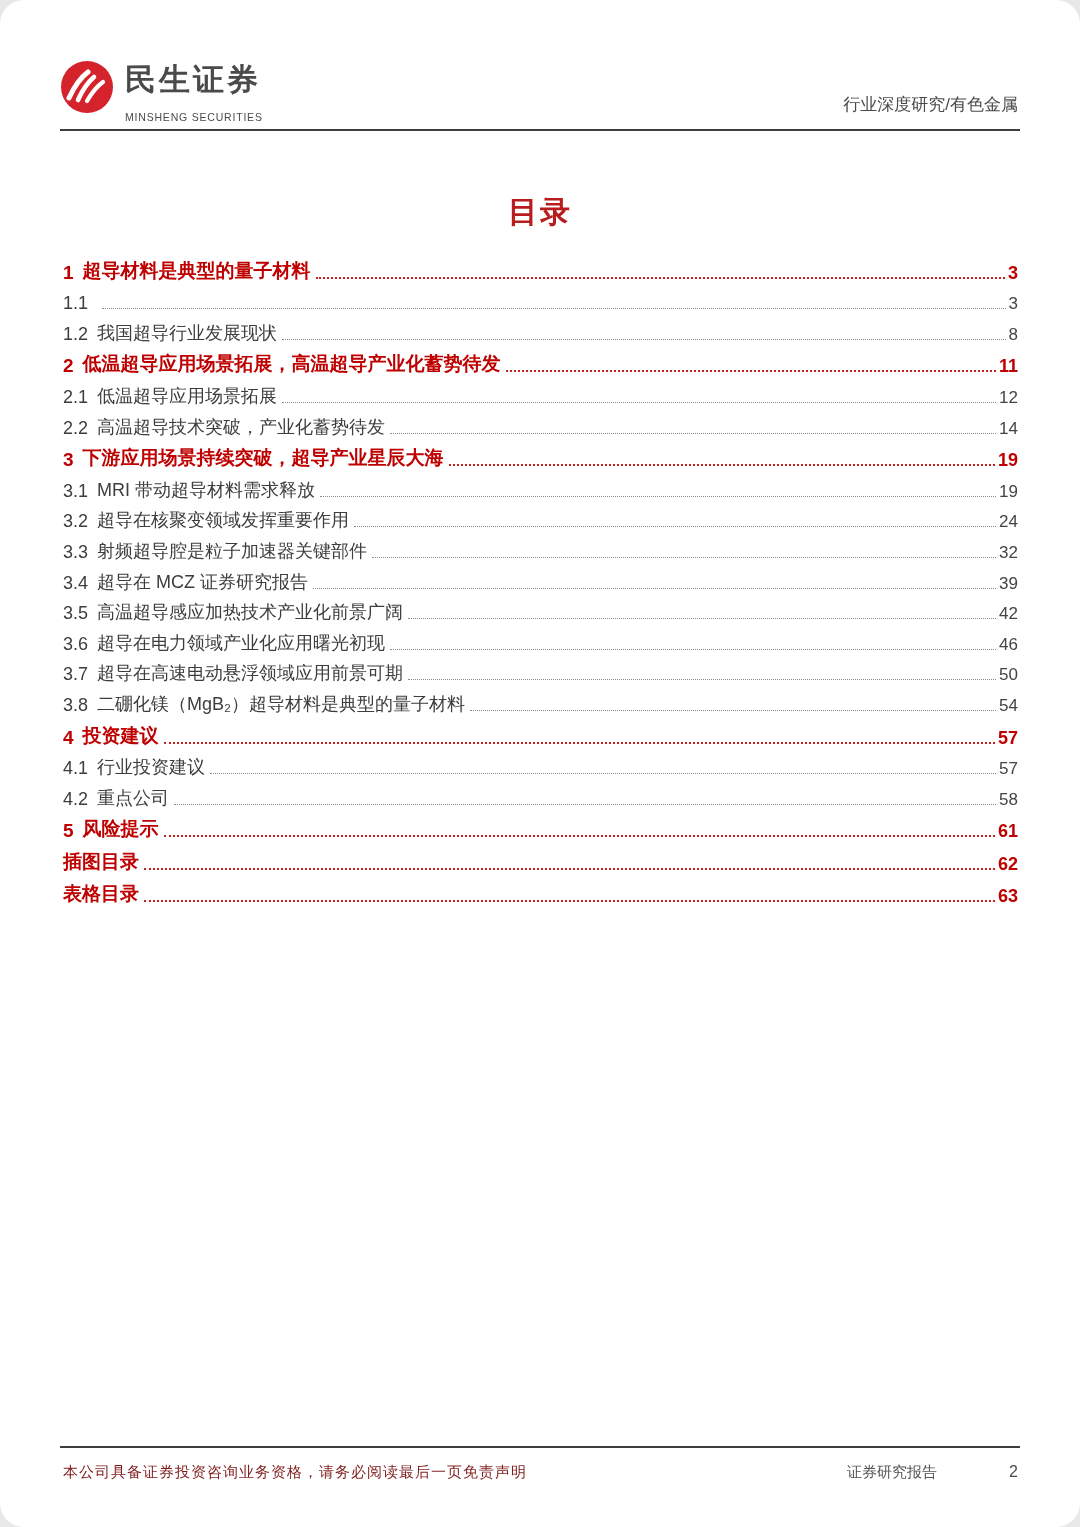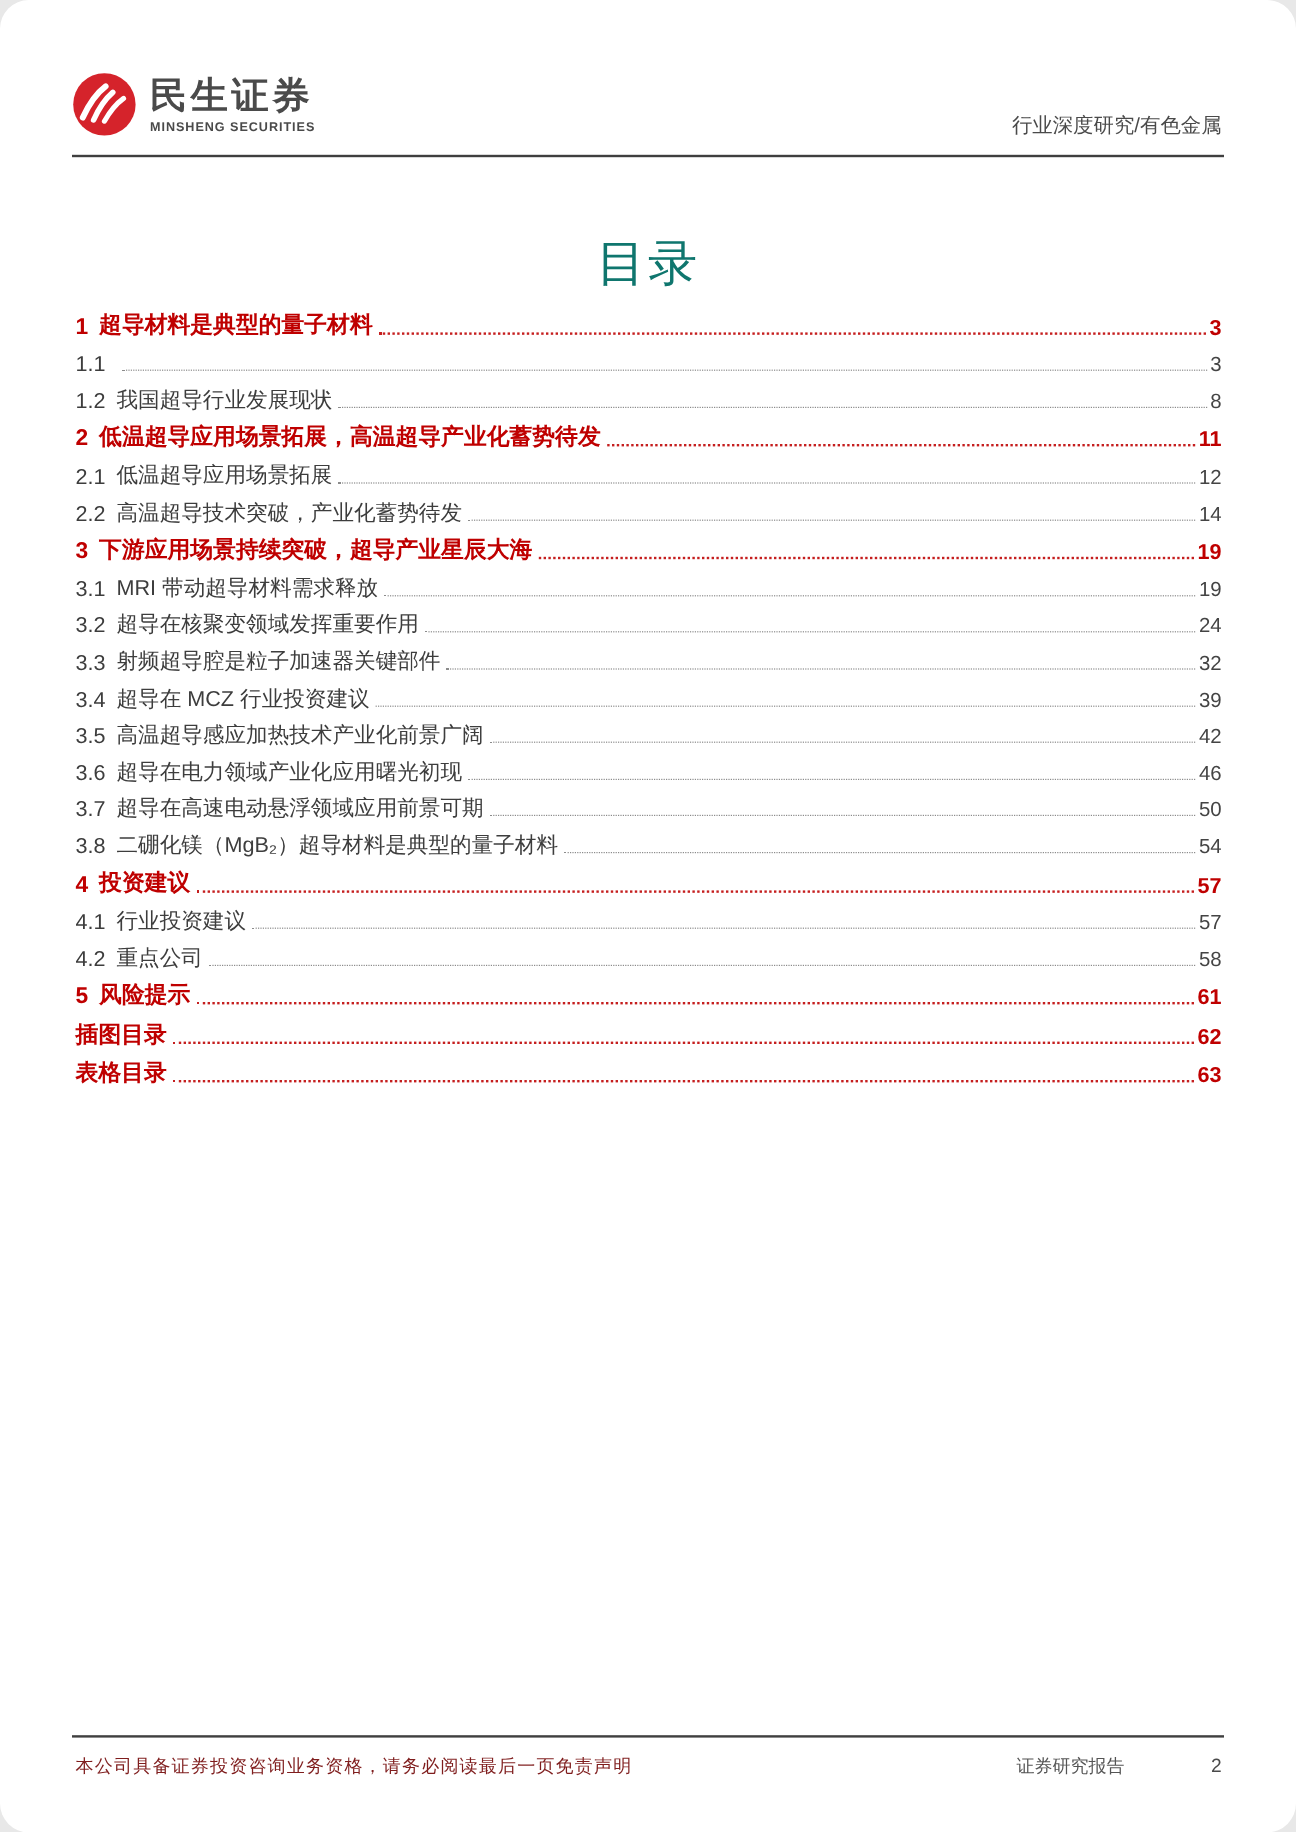--- a/index.html
+++ b/index.html
@@ -26,45 +26,45 @@
   .logo-text-col { margin-left: 11px; padding-top: 3px; }
   .brand-cn {
     font-size: 31px;
     font-weight: 700;
     color: #4a4a4a;
     letter-spacing: 3px;
     line-height: 1.1;
   }
   .brand-en {
     font-size: 10.5px;
-    font-weight: 700;
+    font-weight: 400;
     color: #4a4a4a;
     letter-spacing: 0.8px;
-    margin-top: 3px;
+    margin-top: 14px;
   }
   .header-right {
     position: absolute;
     top: 93px; right: 62px;
     font-size: 17px;
     color: #4a4a4a;
   }
   .header-rule {
     position: absolute;
     top: 129px; left: 60px; right: 60px;
     border-top: 2.5px solid #3f3f3f;
   }
 
   
   .doc-title {
     position: absolute;
     top: 192px; left: 0; right: 0;
     text-align: center;
-    font-size: 41px;
-    font-weight: 400;
-    color: #0f766e;
+    font-size: 30px;
+    font-weight: 700;
+    color: #b91c1c;
     letter-spacing: 2px;
   }
 
   
   .toc-list {
     position: absolute;
     top: 256px; left: 63px; right: 62px;
   }
   .toc-row {
     display: flex;
@@ -190,21 +190,21 @@
         <span class="toc-page">24</span>
       </div>
       <div class="toc-row lvl2">
         <span class="toc-num">3.3</span>
         <span class="toc-title">射频超导腔是粒子加速器关键部件</span>
         <span class="toc-dots"></span>
         <span class="toc-page">32</span>
       </div>
       <div class="toc-row lvl2">
         <span class="toc-num">3.4</span>
-        <span class="toc-title">超导在 MCZ 行业投资建议</span>
+        <span class="toc-title">超导在 MCZ 证券研究报告</span>
         <span class="toc-dots"></span>
         <span class="toc-page">39</span>
       </div>
       <div class="toc-row lvl2">
         <span class="toc-num">3.5</span>
         <span class="toc-title">高温超导感应加热技术产业化前景广阔</span>
         <span class="toc-dots"></span>
         <span class="toc-page">42</span>
       </div>
       <div class="toc-row lvl2">

